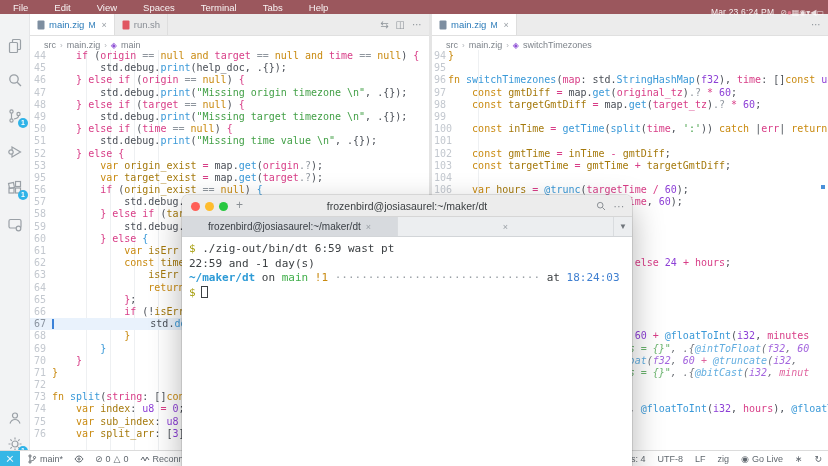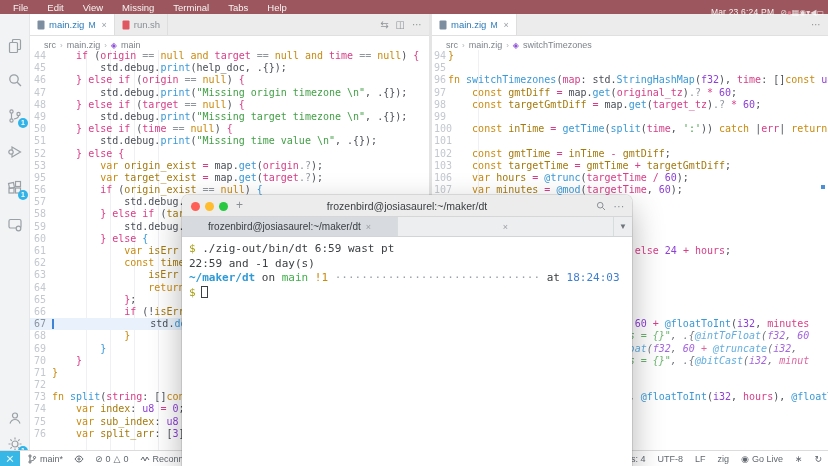--- a/index.html
+++ b/index.html
@@ -3,21 +3,21 @@
 <meta charset="utf-8">
 <style>
   *{margin:0;padding:0;box-sizing:border-box}
   html,body{width:828px;height:466px;overflow:hidden;background:#fff;
     font-family:"Liberation Sans","DejaVu Sans",sans-serif}
   .screen{position:relative;width:828px;height:466px;overflow:hidden;background:#fff}
 
   
   .menubar{position:absolute;left:0;top:0;width:828px;height:14px;background:#9b575d;
     display:flex;align-items:center;color:rgba(255,255,255,.93);font-size:9.5px;z-index:30}
-  .menubar .menus{display:flex;gap:5px;padding-left:6px}
+  .menubar .menus{display:flex;gap:12px;padding-left:6px}
   .menubar .menus span{padding:0 7px;cursor:default}
   .menubar .tray{position:absolute;right:4px;top:0;height:24px;display:flex;align-items:center;gap:6px;font-size:8.5px}
   .menubar .clock{letter-spacing:.2px}
   .tray .ticon{font-size:8px;opacity:.85;line-height:1}
 
   
   .activitybar{position:absolute;left:0;top:14px;width:30px;height:452px;background:#f2f3f4;
     border-right:1px solid #e5e6e8;z-index:5}
   .ab-icon{position:absolute;left:7px;width:16px;height:16px;color:#9aa0a6}
   .ab-icon svg{width:16px;height:16px;display:block}
@@ -99,21 +99,21 @@
 </head>
 <body>
 
 <div class="screen">
 
   <div class="menubar">
     <div class="menus" id="menus">
         <span>File</span>
         <span>Edit</span>
         <span>View</span>
-        <span>Missing</span>
+        <span>Spaces</span>
         <span>Terminal</span>
         <span>Tabs</span>
         <span>Help</span>
       </div>
     <div class="tray">
       <span class="clock">Mar 23  6:24 PM</span>
       <span id="tray-icons"><span class="ticon">⊘</span><span class="ticon" style="color: rgb(232, 122, 144);">●</span><span class="ticon">▦</span><span class="ticon">◉</span><span class="ticon">▾</span><span class="ticon">◀</span><span class="ticon">▭</span></span>
     </div>
   </div>
 
@@ -274,20 +274,21 @@
     <div class="cl"><span class="ln">94</span><span class="code"><span class="tk-or">}</span></span></div>
         <div class="cl"><span class="ln">95</span><span class="code"></span></div>
         <div class="cl"><span class="ln">96</span><span class="code"><span class="tk-or">fn </span><span class="tk-fn">switchTimezones</span><span class="tk-pl">(</span><span class="tk-pk">map</span><span class="tk-pl">: std.</span><span class="tk-fn">StringHashMap</span><span class="tk-pl">(</span><span class="tk-ty">f32</span><span class="tk-pl">), </span><span class="tk-pk">time</span><span class="tk-pl">: []</span><span class="tk-or">const</span><span class="tk-ty"> u8</span></span></div>
         <div class="cl"><span class="ln">97</span><span class="code"><span class="tk-pl">    </span><span class="tk-or">const </span><span class="tk-id">gmtDiff</span><span class="tk-pk"> = </span><span class="tk-pl">map.</span><span class="tk-fn">get</span><span class="tk-pl">(</span><span class="tk-pk">original_tz</span><span class="tk-pl">)</span><span class="tk-dm">.?</span><span class="tk-pk"> * </span><span class="tk-ty">60</span><span class="tk-pl">;</span></span></div>
         <div class="cl"><span class="ln">98</span><span class="code"><span class="tk-pl">    </span><span class="tk-or">const </span><span class="tk-id">targetGmtDiff</span><span class="tk-pk"> = </span><span class="tk-pl">map.</span><span class="tk-fn">get</span><span class="tk-pl">(</span><span class="tk-pk">target_tz</span><span class="tk-pl">)</span><span class="tk-dm">.?</span><span class="tk-pk"> * </span><span class="tk-ty">60</span><span class="tk-pl">;</span></span></div>
         <div class="cl"><span class="ln">99</span><span class="code"></span></div>
         <div class="cl"><span class="ln">100</span><span class="code"><span class="tk-pl">    </span><span class="tk-or">const </span><span class="tk-id">inTime</span><span class="tk-pk"> = </span><span class="tk-fn">getTime</span><span class="tk-pl">(</span><span class="tk-fn">split</span><span class="tk-pl">(</span><span class="tk-pk">time</span><span class="tk-pl">, </span><span class="tk-st">':'</span><span class="tk-pl">)) </span><span class="tk-or">catch </span><span class="tk-pl">|</span><span class="tk-pk">err</span><span class="tk-pl">| </span><span class="tk-or">return</span></span></div>
         <div class="cl"><span class="ln">101</span><span class="code"></span></div>
         <div class="cl"><span class="ln">102</span><span class="code"><span class="tk-pl">    </span><span class="tk-or">const </span><span class="tk-id">gmtTime</span><span class="tk-pk"> = </span><span class="tk-id">inTime</span><span class="tk-pk"> - </span><span class="tk-id">gmtDiff</span><span class="tk-pl">;</span></span></div>
         <div class="cl"><span class="ln">103</span><span class="code"><span class="tk-pl">    </span><span class="tk-or">const </span><span class="tk-id">targetTime</span><span class="tk-pk"> = </span><span class="tk-id">gmtTime</span><span class="tk-pk"> + </span><span class="tk-id">targetGmtDiff</span><span class="tk-pl">;</span></span></div>
+        <div class="cl"><span class="ln">104</span><span class="code"></span></div>
         <div class="cl"><span class="ln">106</span><span class="code"><span class="tk-pl">    </span><span class="tk-or">var </span><span class="tk-id">hours</span><span class="tk-pk"> = </span><span class="tk-fn">@trunc</span><span class="tk-pl">(</span><span class="tk-pk">targetTime</span><span class="tk-pk"> / </span><span class="tk-ty">60</span><span class="tk-pl">);</span></span></div>
         <div class="cl"><span class="ln">107</span><span class="code"><span class="tk-pl">    </span><span class="tk-or">var </span><span class="tk-id">minutes</span><span class="tk-pk"> = </span><span class="tk-fn">@mod</span><span class="tk-pl">(</span><span class="tk-pk">targetTime</span><span class="tk-pl">, </span><span class="tk-ty">60</span><span class="tk-pl">);</span></span></div>
         <div class="cl"><span class="ln">108</span><span class="code"></span></div>
         <div class="cl"><span class="ln">109</span><span class="code"></span></div>
         <div class="cl"><span class="ln">110</span><span class="code"></span></div>
         <div class="cl"><span class="ln">111</span><span class="code"></span></div>
         <div class="cl"><span class="ln">112</span><span class="code"><span class="tk-pl">    </span><span class="tk-pk">hours</span><span class="tk-pk"> = </span><span class="tk-pk">if </span><span class="tk-pl">(</span><span class="tk-pk">hours</span><span class="tk-dm"> &lt;= -</span><span class="tk-ty">1</span><span class="tk-pl">) </span><span class="tk-ty">0</span><span class="tk-pk"> else </span><span class="tk-ty">24</span><span class="tk-pk"> + </span><span class="tk-pk">hours</span><span class="tk-pl">;</span></span></div>
         <div class="cl"><span class="ln">113</span><span class="code"></span></div>
         <div class="cl"><span class="ln">114</span><span class="code"></span></div>
         <div class="cl"><span class="ln">115</span><span class="code"></span></div>

